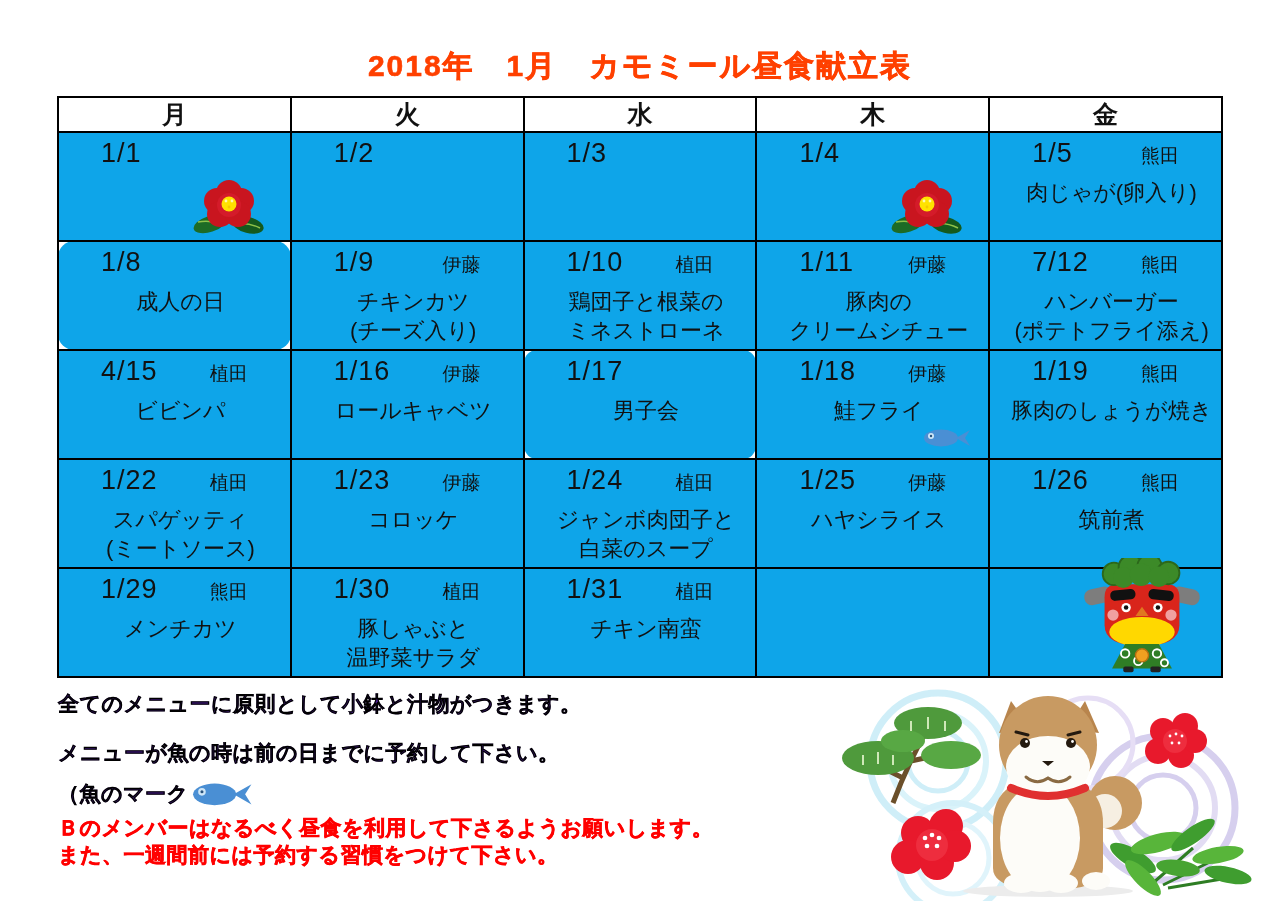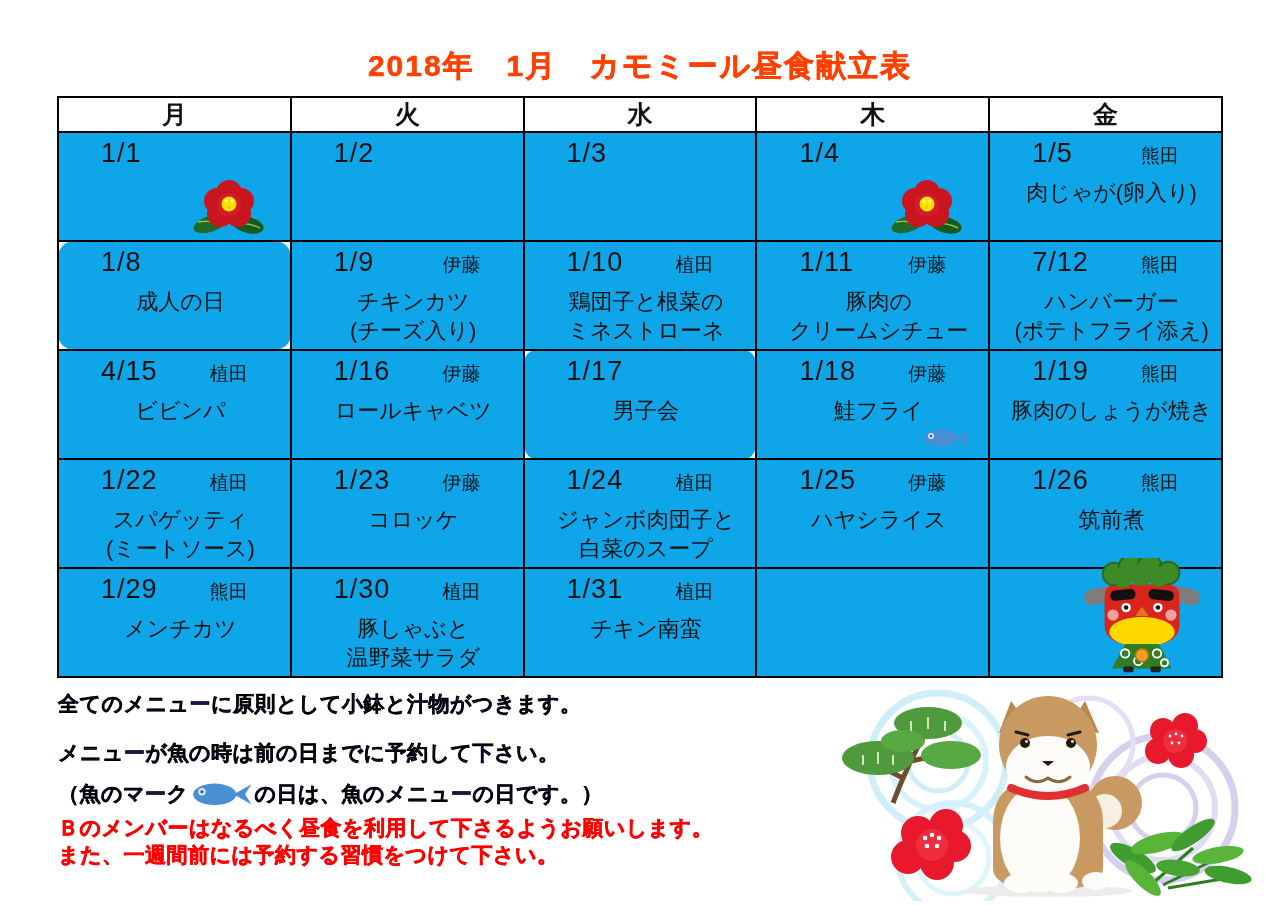--- a/index.html
+++ b/index.html
@@ -363,21 +363,20 @@
 </tbody>
   </table>
 
 <div class="note note1">全てのメニューに原則として小鉢と汁物がつきます。</div>
 <div class="note note2">メニューが魚の時は前の日までに予約して下さい。</div>
 <div class="note note3">
   <span>（魚のマーク</span>
   <svg width="66" height="30" viewBox="0 0 52 23">
       <use href="#fish"></use>
     </svg>
-  <span>の日は、魚のメニューの日です。）</span>
 </div>
 <div class="rednote rednote1">Ｂのメンバーはなるべく昼食を利用して下さるようお願いします。</div>
 <div class="rednote rednote2">また、一週間前には予約する習慣をつけて下さい。</div>
 
 <svg class="dog-scene" width="438" height="218" viewBox="0 0 438 218">
 
   <g fill="none" opacity="0.85">
     <circle cx="105" cy="78" r="68" stroke="#c7ecf7" stroke-width="7"></circle>
     <circle cx="105" cy="78" r="48" stroke="#d4f1fa" stroke-width="6"></circle>
     <circle cx="105" cy="78" r="30" stroke="#c7ecf7" stroke-width="5"></circle>

